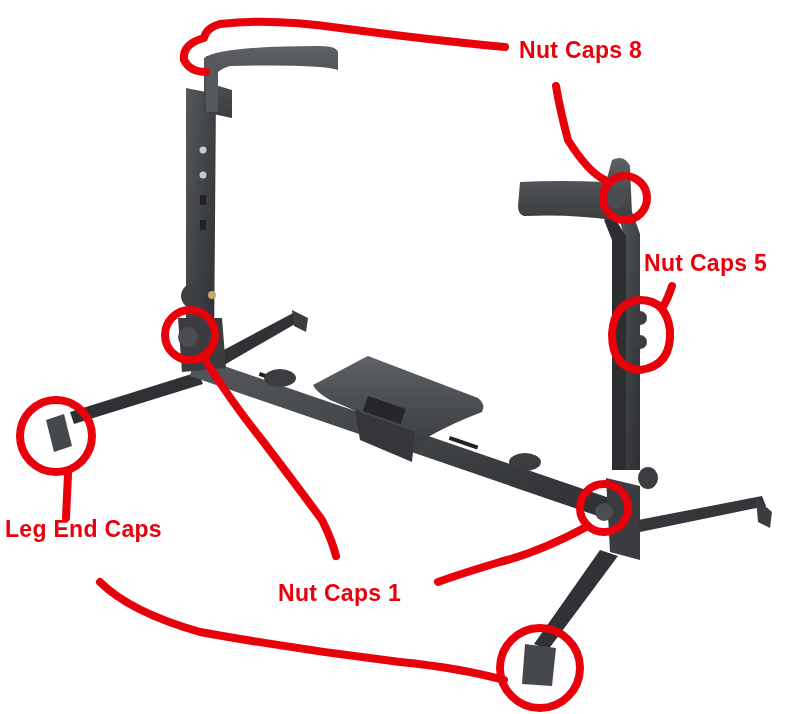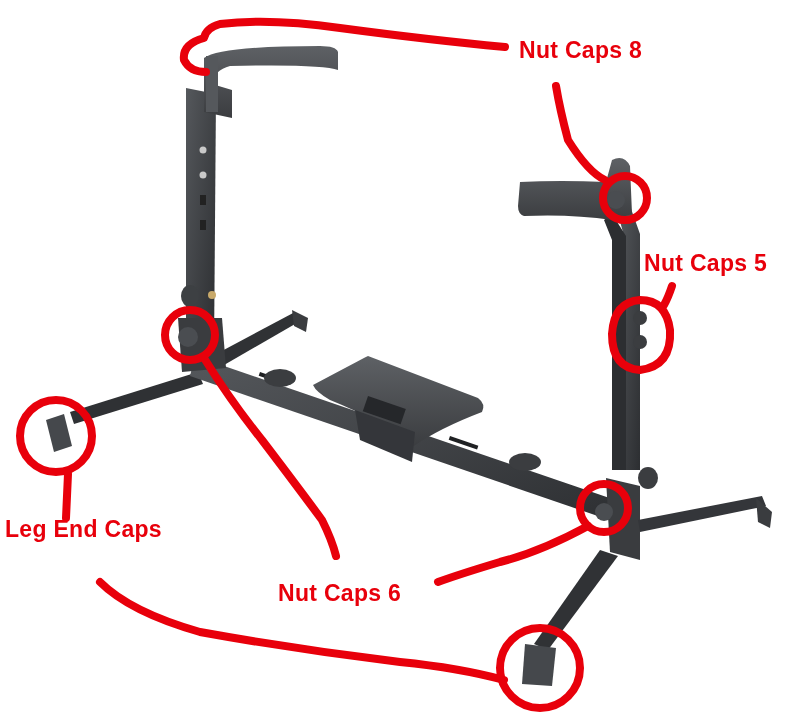--- a/index.html
+++ b/index.html
@@ -102,13 +102,13 @@
     <path d="M68,474 L66,518"></path>
 
     <path d="M100,582 Q130,612 200,632 Q300,650 400,662 Q460,668 504,680"></path>
     <circle cx="540" cy="668" r="40"></circle>
   </g>
 </svg>
 
 <div class="label" style="left:519px; top:37px;">Nut Caps 8</div>
 <div class="label" style="left:644px; top:250px;">Nut Caps 5</div>
 <div class="label" style="left:5px; top:516px;">Leg End Caps</div>
-<div class="label" style="left:278px; top:580px;">Nut Caps 6</div>
+<div class="label" style="left:278px; top:580px;">Nut Caps 1</div>
 
 </body></html>

